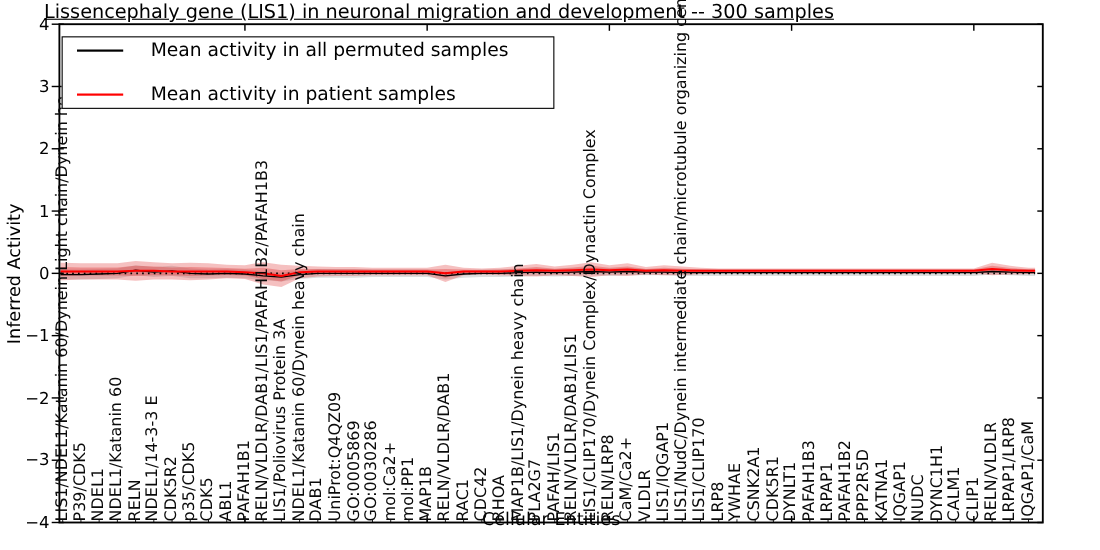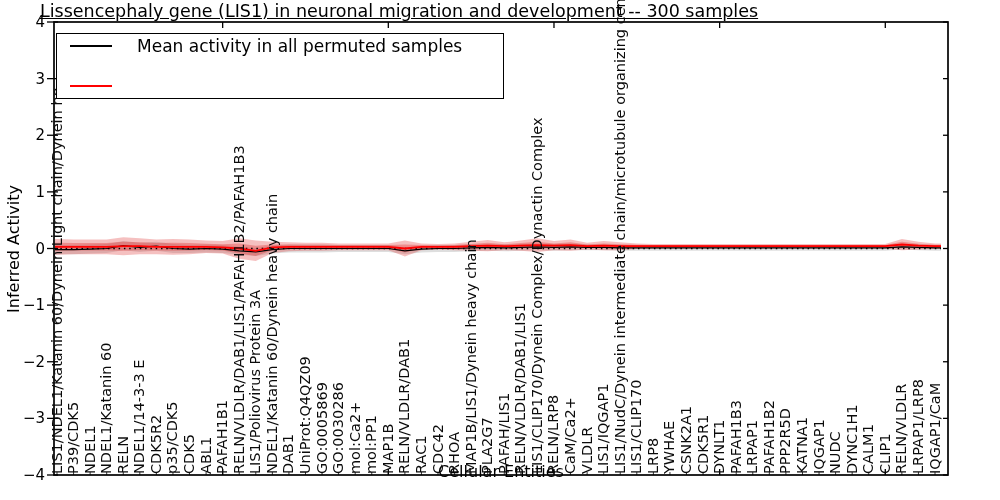--- a/index.html
+++ b/index.html
@@ -208,16 +208,17 @@
       <div class="xcat" style="left: 942.5px; bottom: 26px;">IQGAP1/CaM</div>
     </div>
 
   <div class="legend">
     <div class="legend-row">
       <span class="legend-swatch" style="background: rgb(0, 0, 0);"></span>
       <span class="legend-label">Mean activity in all permuted samples</span>
     </div>
     <div class="legend-row">
       <span class="legend-swatch" style="background: rgb(255, 0, 0);"></span>
+      <span class="legend-label">Mean activity in patient samples</span>
     </div>
   </div>
 
 </div>
 
 </body></html>

